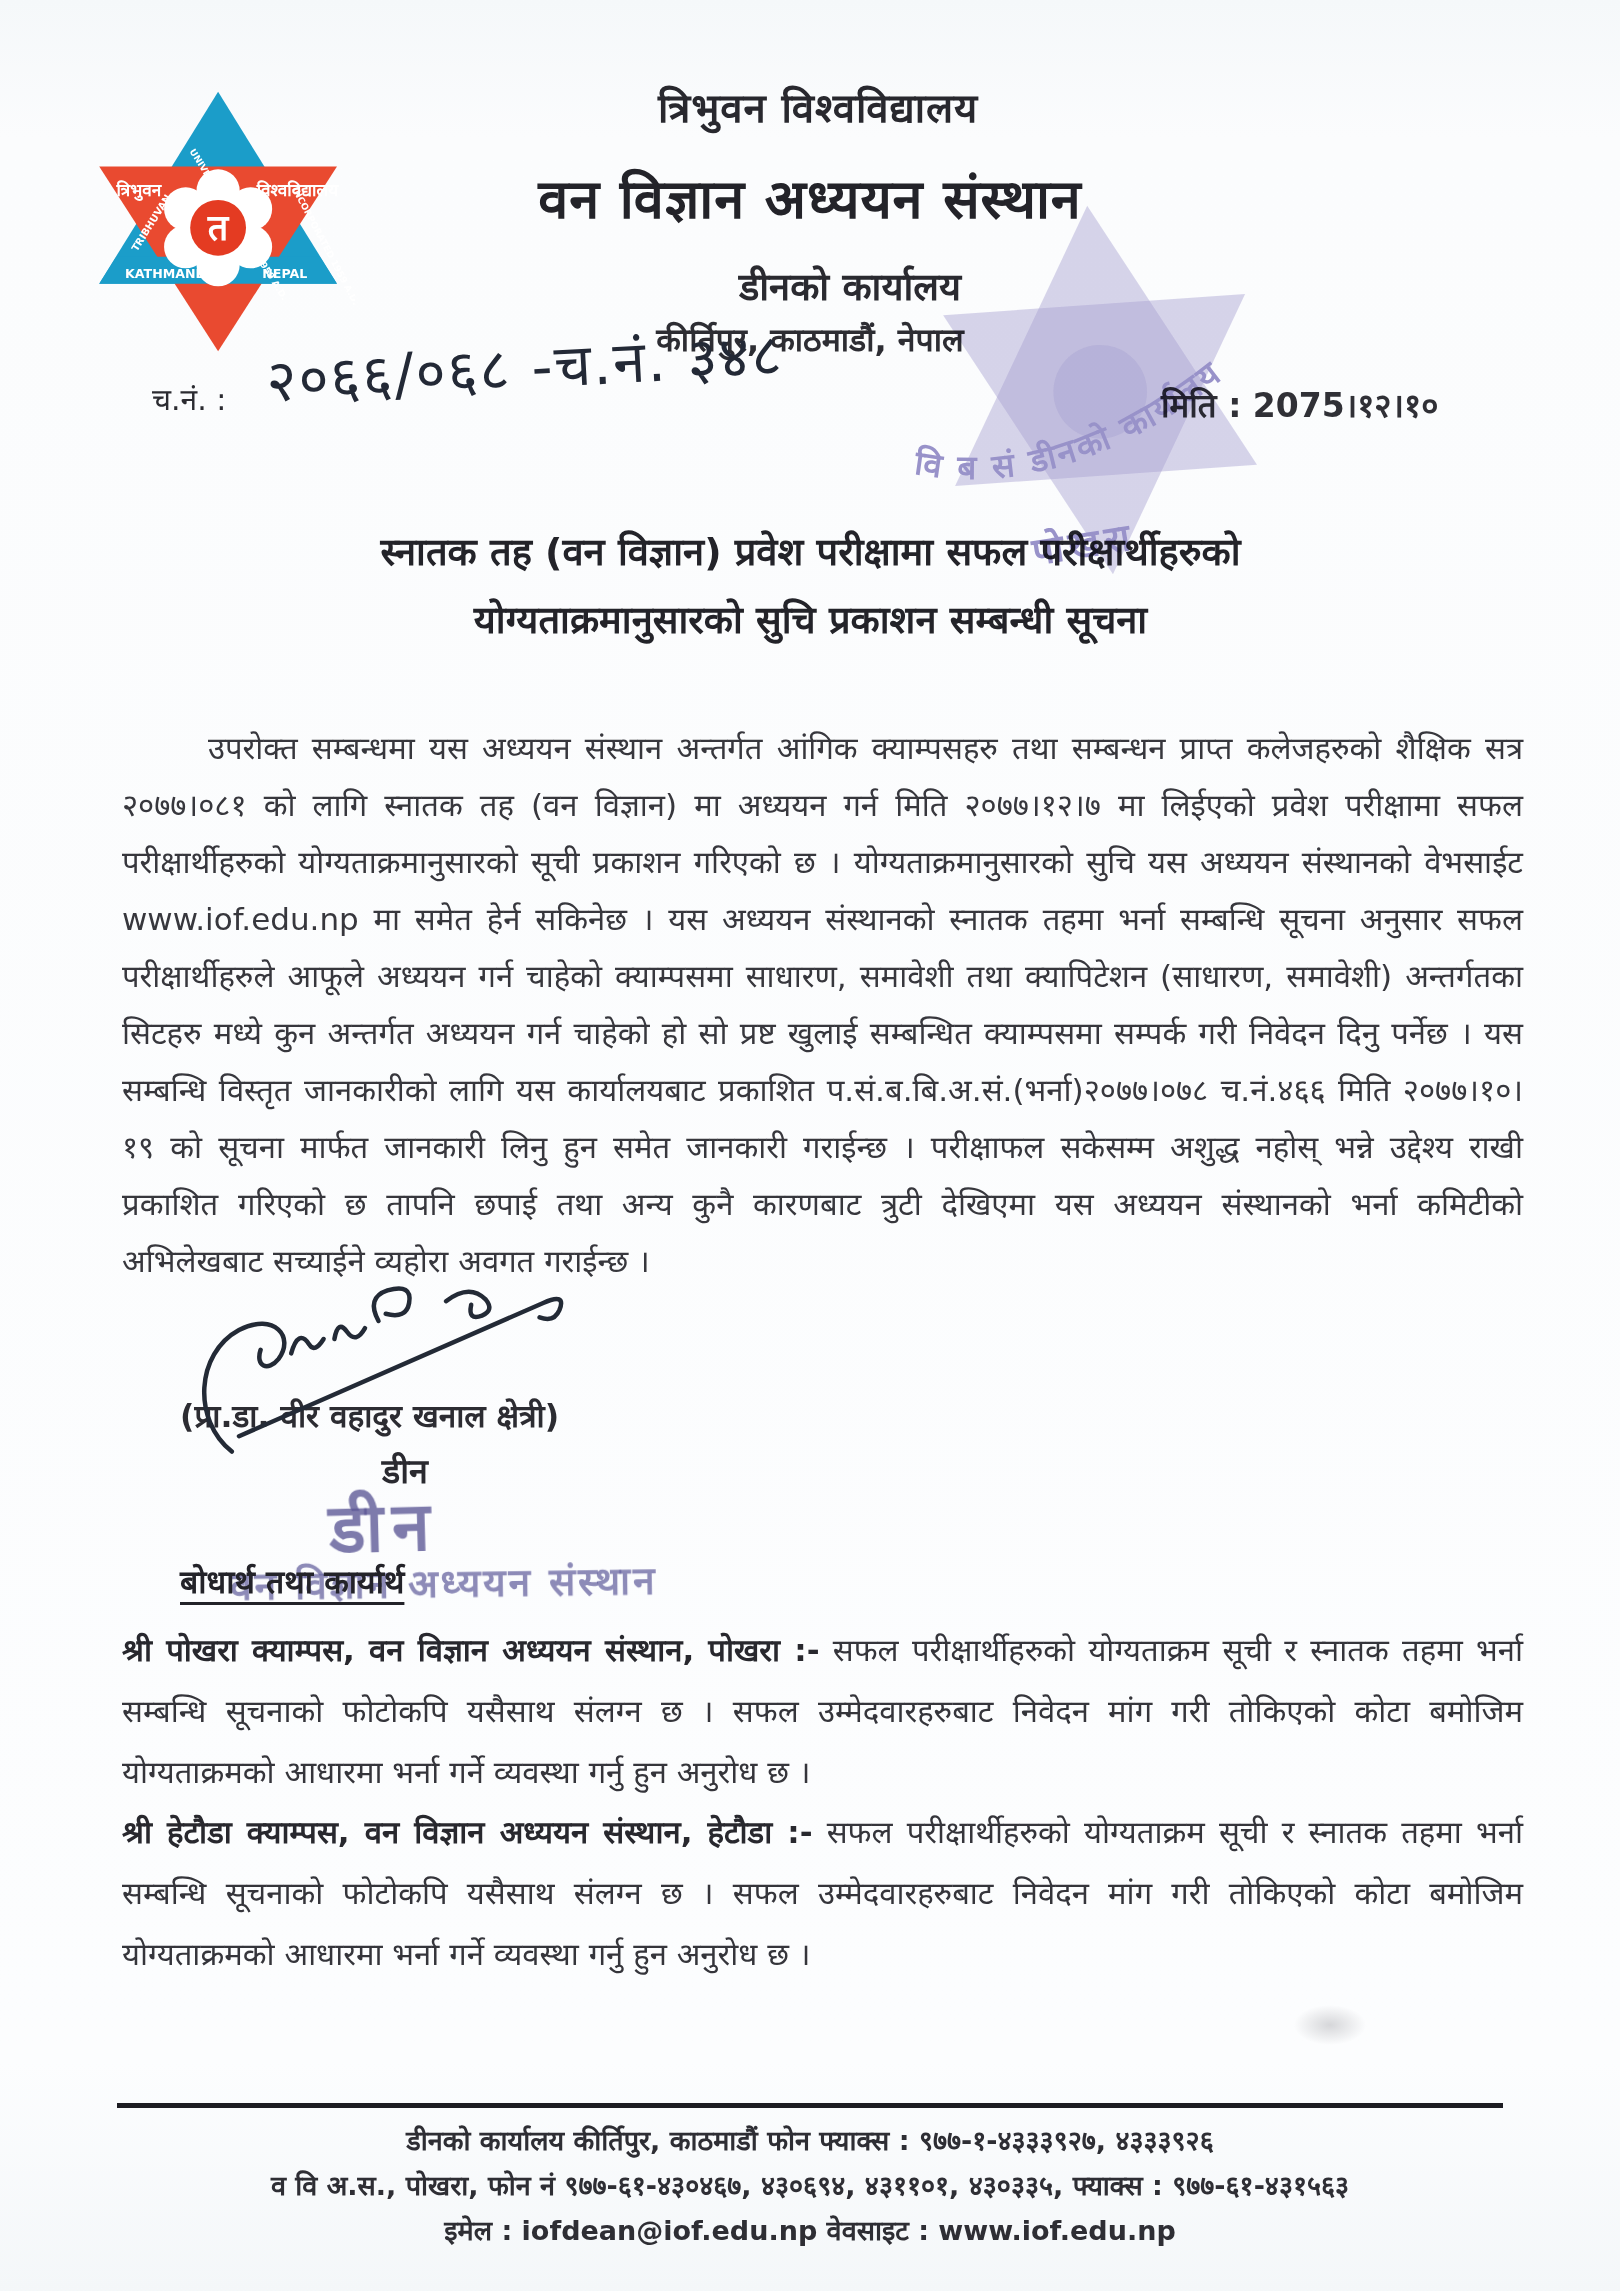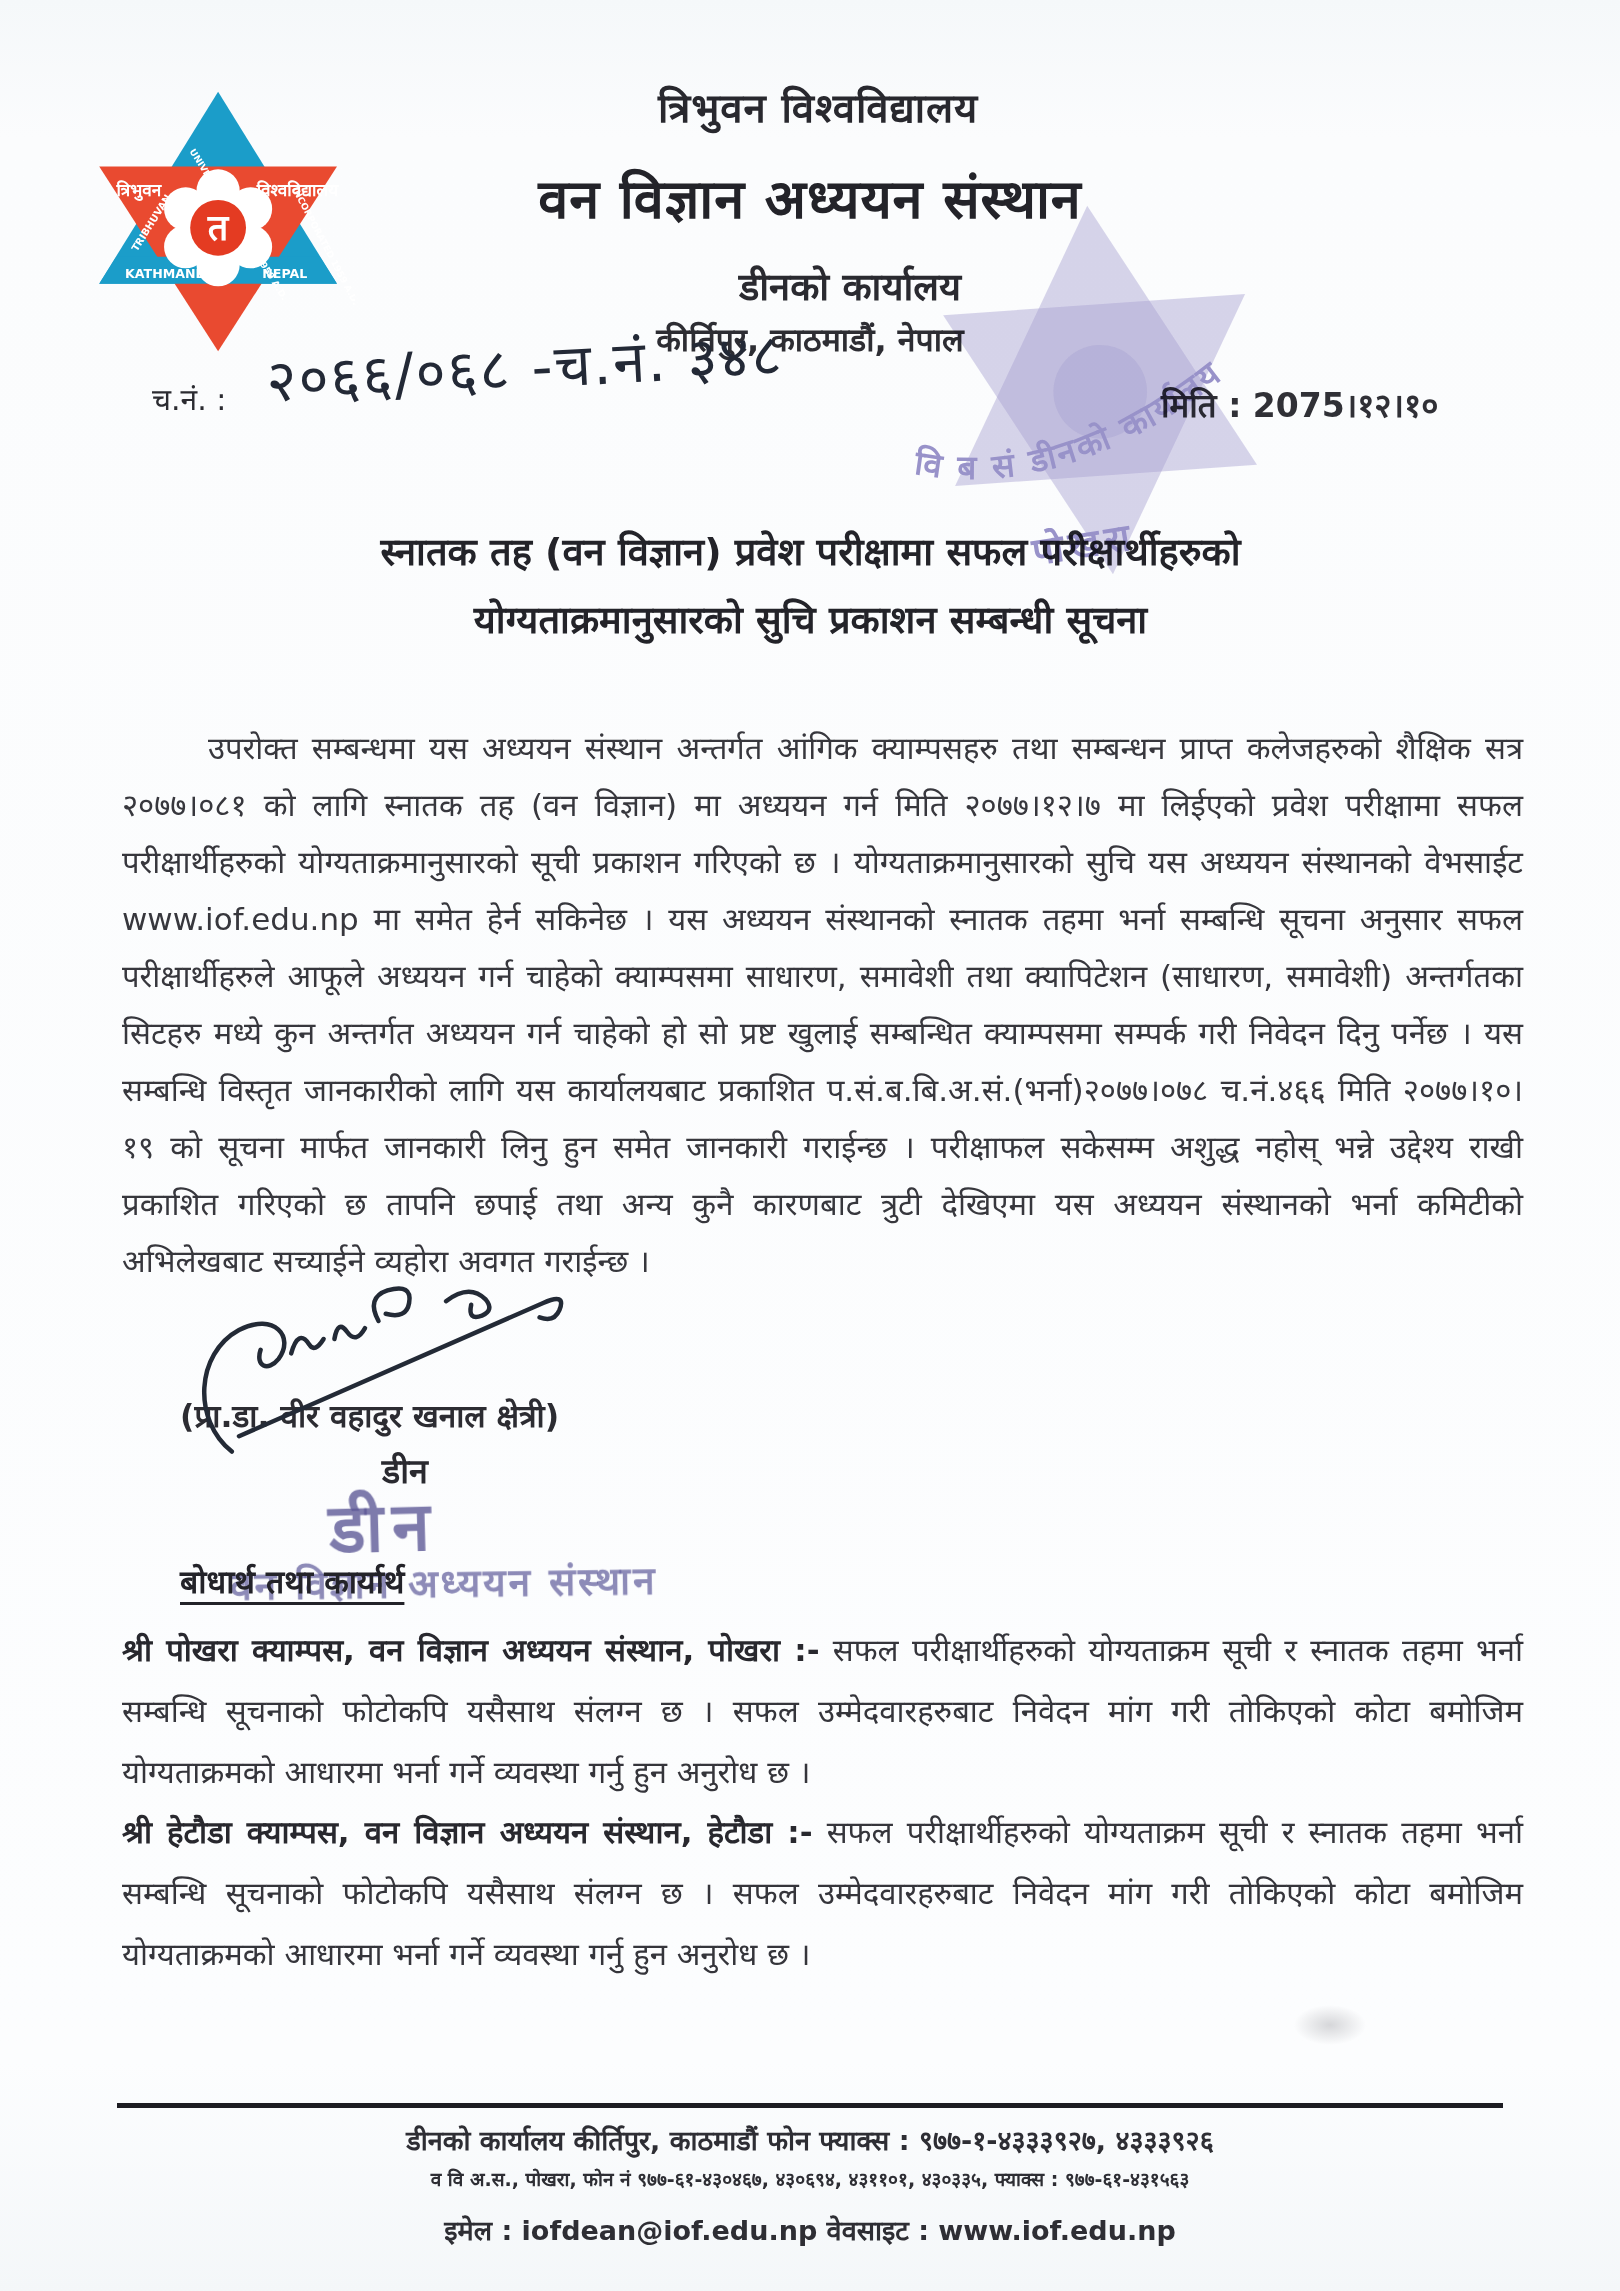--- a/index.html
+++ b/index.html
@@ -43,21 +43,21 @@
   
   .dist{left:122px;width:1401px;font-size:31px;line-height:61px;text-align:justify;color:#35353b;z-index:2;}
   .dist b{font-weight:700;color:#28282e;margin-top:17px;}
   .dist1{top:1620px;}
   .dist2{top:1802px;}
   .dist3{top:1960px;text-align:left;}
   
   .foot-rule{left:117px;top:2103px;width:1386px;height:4.5px;background:#1d1d22;z-index:2;}
   .foot-line{left:63px;width:1494px;text-align:center;font-weight:700;color:#2e2e34;z-index:2;}
   .foot1{top:2121px;font-size:27px;}
-  .foot2{top:2166px;font-size:19px;}
+  .foot2{top:2166px;font-size:27px;}
   .foot3{top:2211px;font-size:27px;}
   .smudge{left:1294px;top:2005px;width:72px;height:40px;border-radius:50%;
     background:radial-gradient(closest-side,rgba(125,125,132,.30),rgba(125,125,132,0));z-index:1;}
 </style>
 </head>
 <body>
 
 <div class="page">
 
   <svg class="abs logo" viewBox="0 0 302 312" aria-hidden="true">

